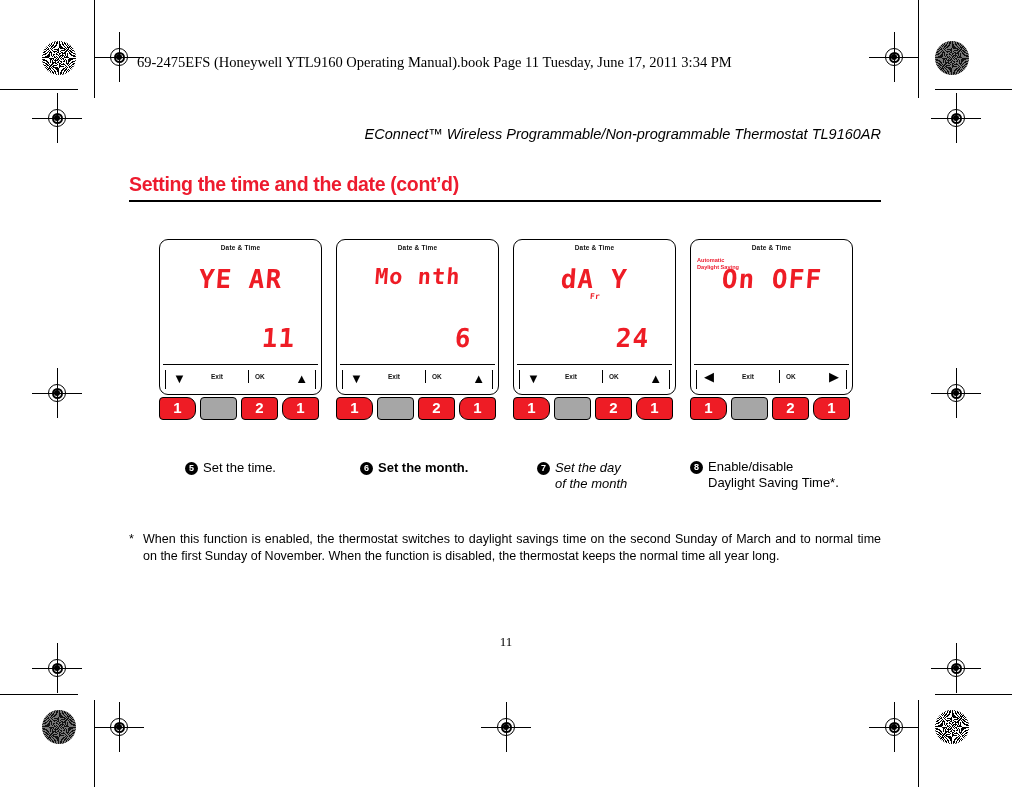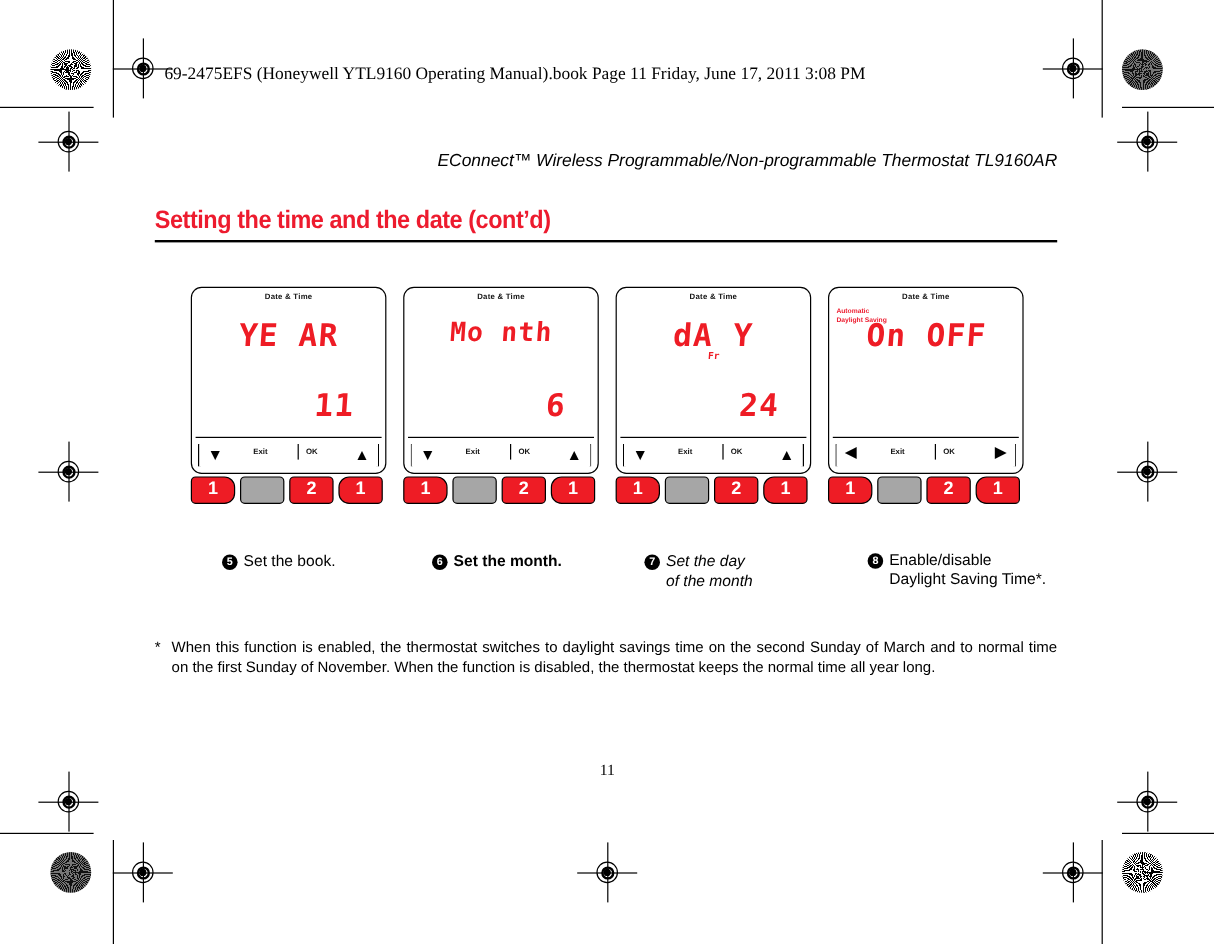--- a/index.html
+++ b/index.html
@@ -282,21 +282,21 @@
     font-weight: bold;
     text-align: center;
     vertical-align: 1px;
     margin-right: 5px;
   }
   .caption .ctext { display: inline-block; vertical-align: top; }
 
   .cap5 { left: 185px; top: 460px; }
   .cap6 { left: 360px; top: 460px; }
   .cap7 { left: 537px; top: 460px; }
-  .cap8 { left: 690px; top: 459px; margin-left: 33px; }
+  .cap8 { left: 690px; top: 459px; }
 
   
   .footnote {
     position: absolute;
     left: 129px; top: 531px;
     width: 752px;
     font-family: "Liberation Sans", sans-serif;
     font-size: 12.5px;
     line-height: 16.5px;
     color: #000;
@@ -409,21 +409,21 @@
 
 <div class="trimline v" style="left:94px;  top:0px;   height:98px;"></div>
 <div class="trimline v" style="left:94px;  top:700px; height:87px;"></div>
 <div class="trimline v" style="left:918px; top:0px;   height:98px;"></div>
 <div class="trimline v" style="left:918px; top:700px; height:87px;"></div>
 <div class="trimline h" style="left:0px;   top:89px;  width:78px;"></div>
 <div class="trimline h" style="left:935px; top:89px;  width:77px;"></div>
 <div class="trimline h" style="left:0px;   top:694px; width:78px;"></div>
 <div class="trimline h" style="left:935px; top:694px; width:77px;"></div>
 
-<div class="bookline">69-2475EFS (Honeywell YTL9160 Operating Manual).book  Page 11  Friday, June 17, 2011  3:08 PM</div>
+<div class="bookline">69-2475EFS (Honeywell YTL9160 Operating Manual).book  Page 11  Tuesday, June 17, 2011  3:34 PM</div>
 
 <div class="running-head">EConnect™ Wireless Programmable/Non-programmable Thermostat TL9160AR</div>
 
 <div class="section-title">Setting the time and the date (cont’d)</div>
 <div class="title-rule"></div>
 
 <div class="fig-row">
 
   <div class="tstat t0">
     <div class="lcd">
@@ -514,21 +514,21 @@
     <div class="keys">
       <div class="key red  k0">1</div>
       <div class="key grey k1"></div>
       <div class="key red  k2">2</div>
       <div class="key red  k3">1</div>
     </div>
   </div>
 </div>
 
 <div class="caption cap5">
-  <span class="bullet">5</span><span class="ctext" style="white-space:pre-line;">Set the book.</span>
+  <span class="bullet">5</span><span class="ctext" style="white-space:pre-line;">Set the time.</span>
 </div>
 <div class="caption cap6">
   <span class="bullet">6</span><span class="ctext" style="white-space:pre-line;font-weight:bold;">Set the month.</span>
 </div>
 <div class="caption cap7">
   <span class="bullet">7</span><span class="ctext" style="white-space:pre-line;font-style:italic;">Set the day
 of the month</span>
 </div>
 <div class="caption cap8">
   <span class="bullet">8</span><span class="ctext" style="white-space:pre-line;">Enable/disable

